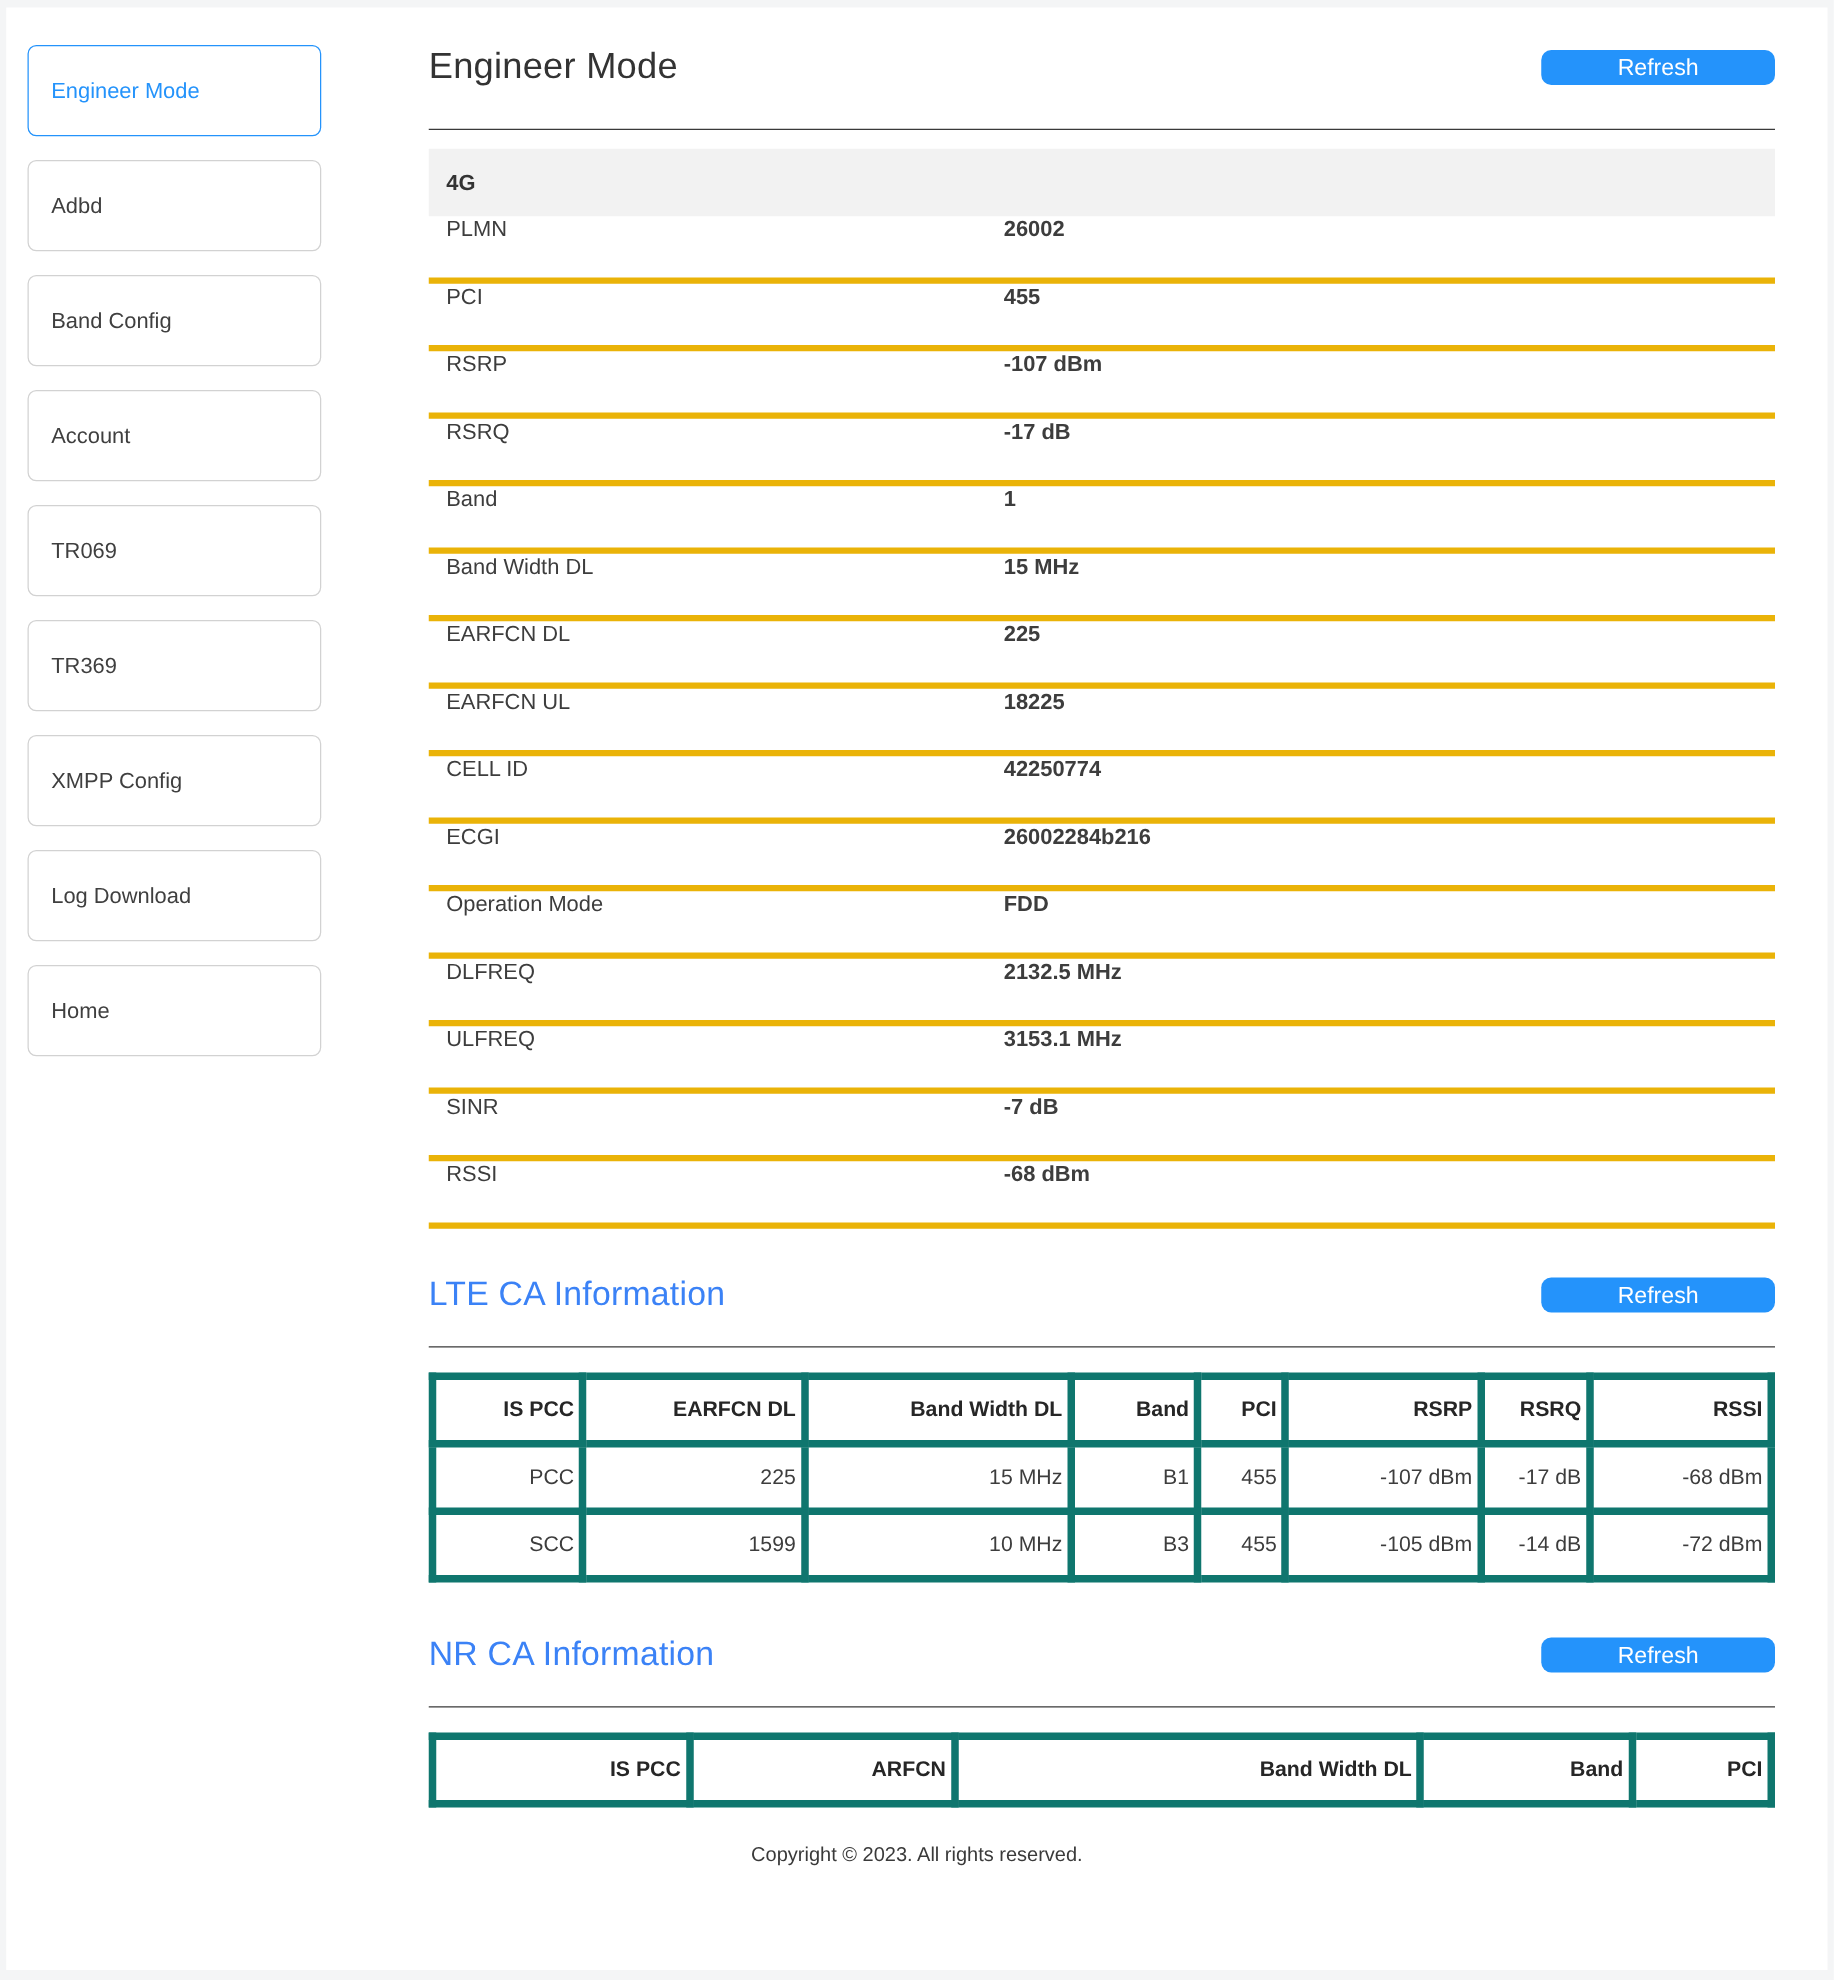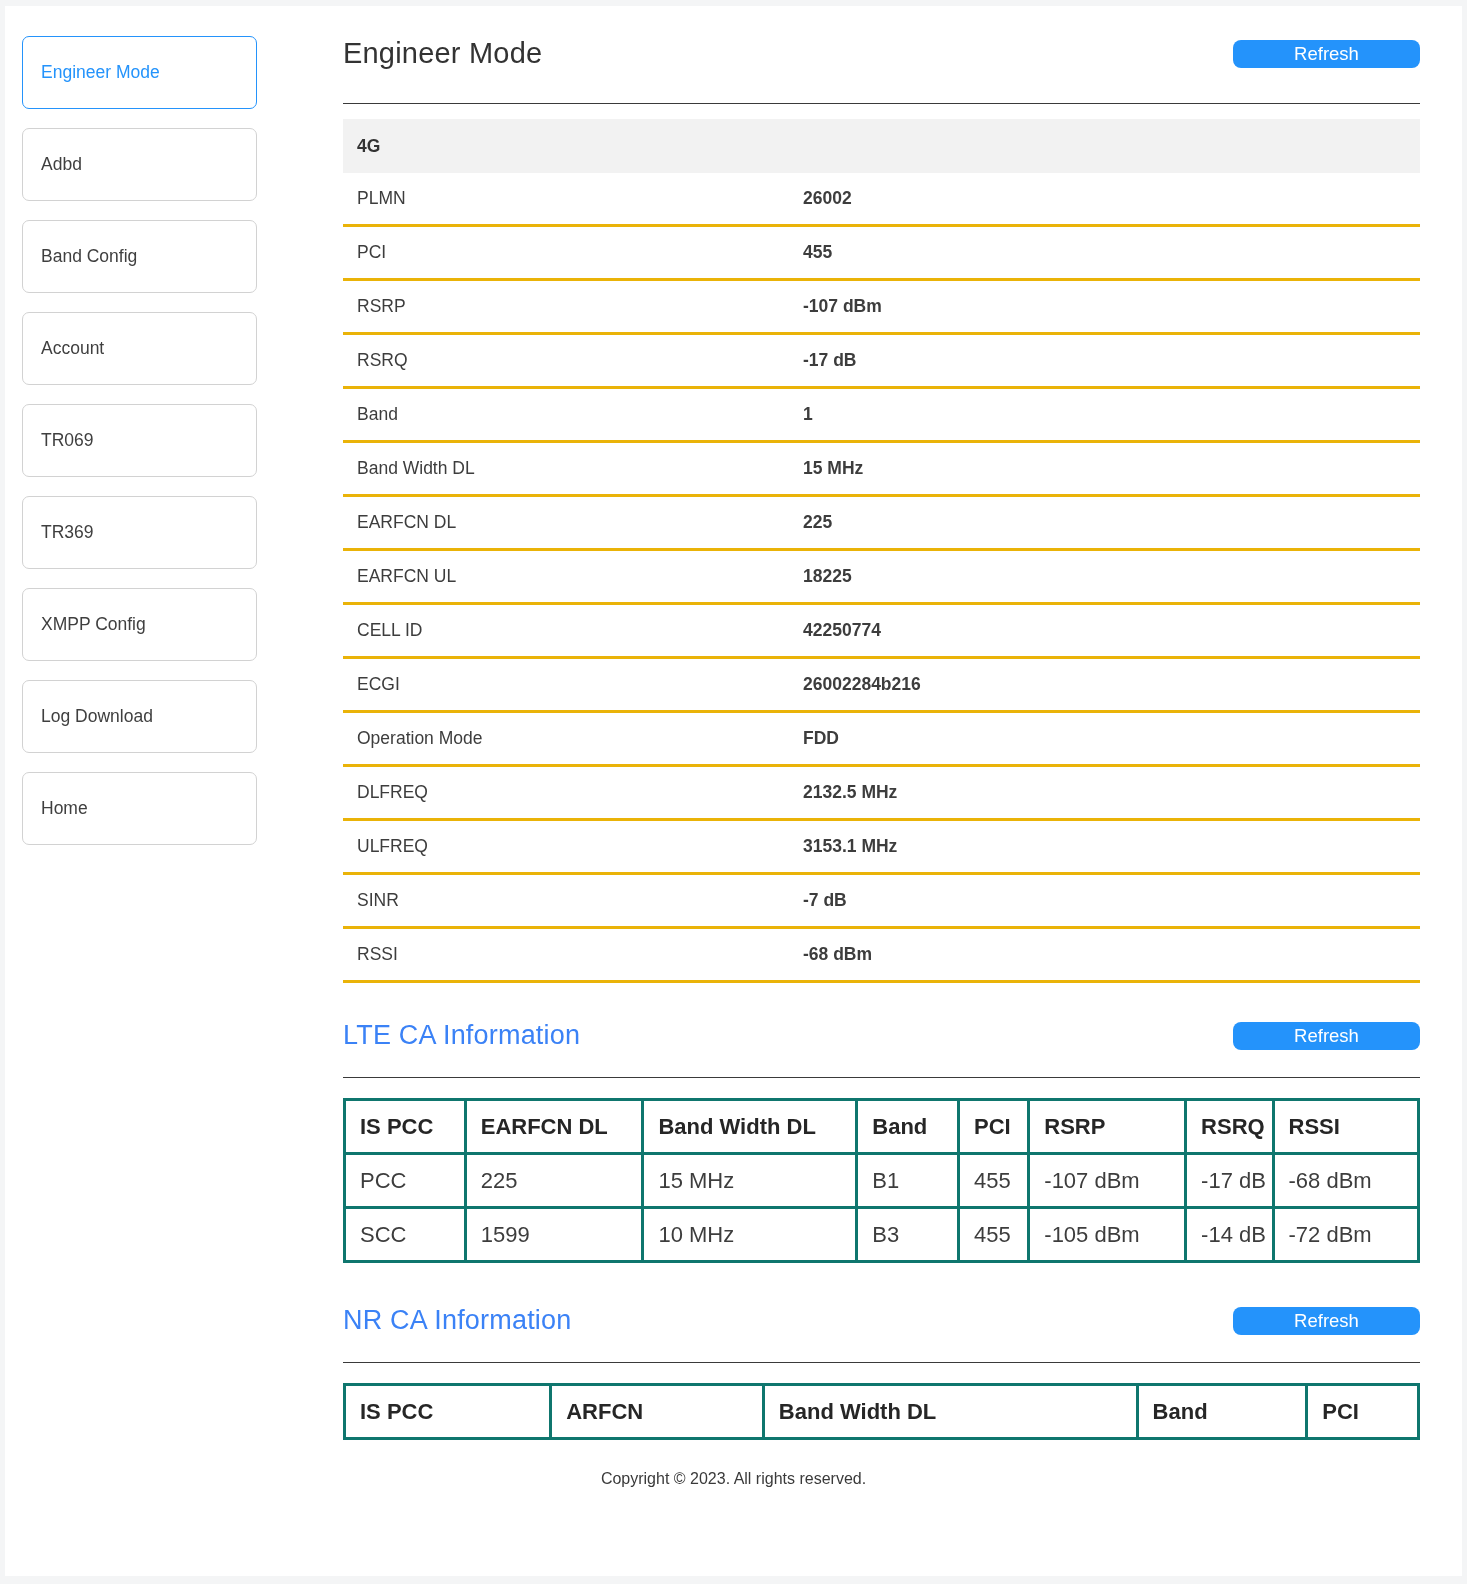--- a/index.html
+++ b/index.html
@@ -47,34 +47,34 @@
   .rule.r1 { margin-top:33px; }
   .rule.r2 { margin-top:26px; }
 
   
   .kv-header {
     margin-top:15px; height:54px; background:#f2f2f2;
     display:flex; align-items:center; padding-left:14px;
     font-weight:bold; font-size:17.5px; color:#333;
   }
   .kv-row {
-    height:54px; border-bottom:3px solid #eab308;
-    display:flex; align-items:center; font-size:17.5px; color:#3d3d3d;
+    height:54px; border-bottom:5px solid #eab308;
+    display:flex; font-size:17.5px; color:#3d3d3d;
   }
   .kv-label { width:460px; padding-left:14px; flex-shrink:0; }
   .kv-value { flex:1;font-weight:bold; }
 
   
   .sect2 { margin-top:37px; }
   .sect3 { margin-top:42px; }
   table.grid { border-collapse:collapse; width:100%; table-layout:fixed; margin-top:20px; }
   table.grid th, table.grid td {
-    border:3px solid #0f766e; height:54px;
-    padding:0 4px 0 14px; text-align:left;
-    font-size:22px; white-space:nowrap; overflow:hidden;
+    border:6px solid #0f766e; height:54px;
+    padding:0 4px 0 14px; text-align:right;
+    font-size:17px; white-space:nowrap; overflow:hidden;
   }
   table.grid th { font-weight:bold; color:#262626; }
   table.grid td { font-weight:normal; color:#3d3d3d; }
 
   .footer {
     text-align:center; font-size:16px; color:#3a3a3a;
     margin-top:30px; padding-bottom:28px;
   }
 </style>
 </head>

